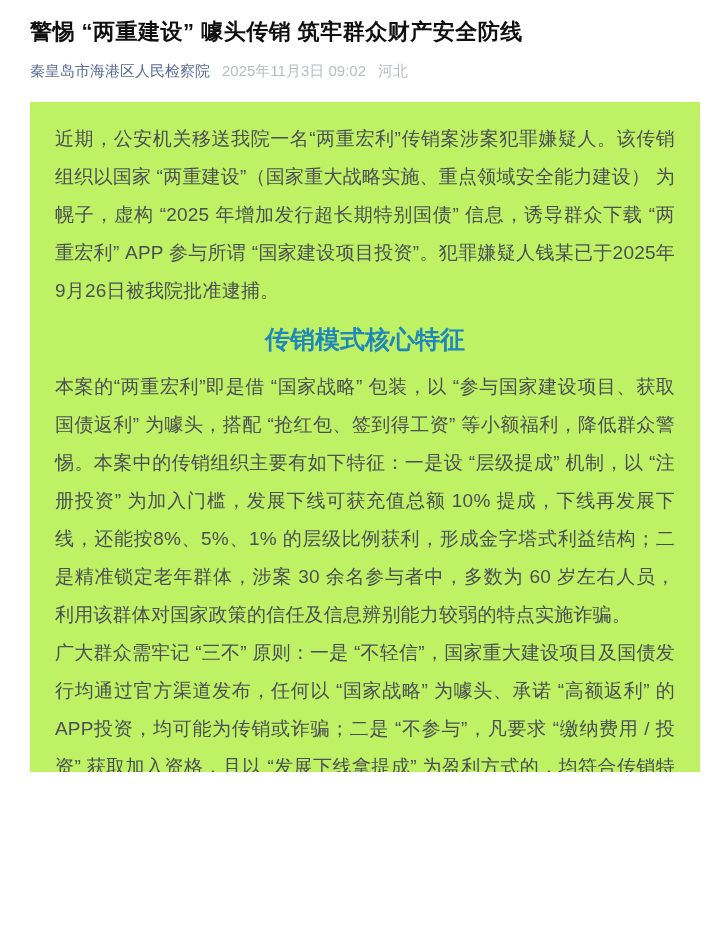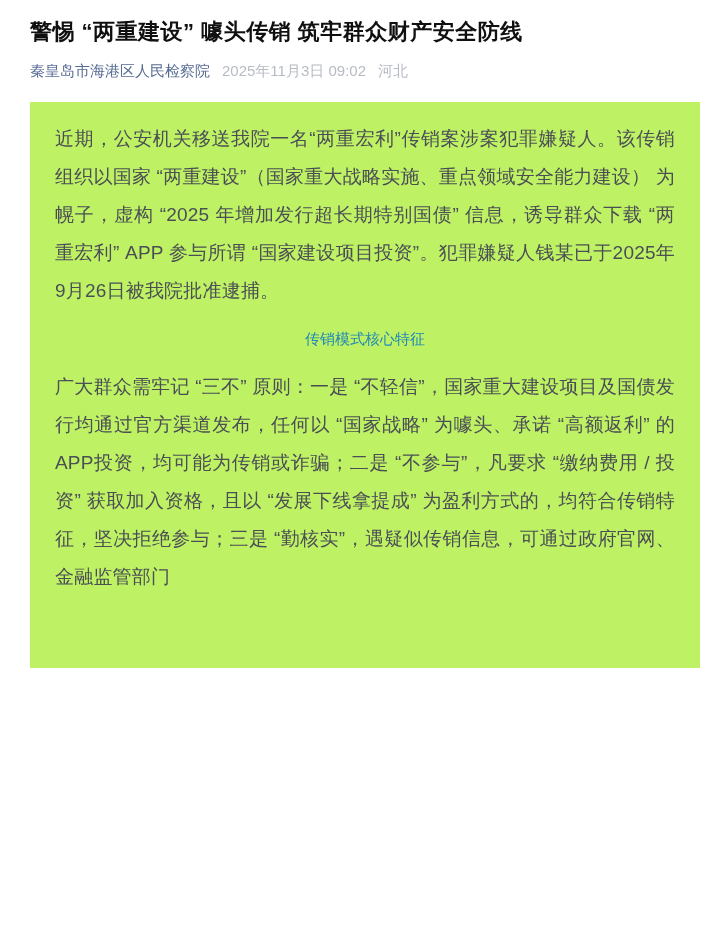--- a/index.html
+++ b/index.html
@@ -1,17 +1,17 @@
 <!DOCTYPE html>
 <html><head>
 <meta charset="utf-8">
 <style>
   html,body{margin:0;padding:0;}
   body{font-family:"Liberation Sans","DejaVu Sans",sans-serif;background:#ffffff;}
-  .page{position:relative;width:728px;height:668px;background:#ffffff;overflow:hidden;}
+  .page{position:relative;width:728px;height:772px;background:#ffffff;overflow:hidden;}
 
   .article-title{
     margin:16px 28px 0 30px;
     font-size:22px;line-height:31px;font-weight:700;color:#101010;
     letter-spacing:.5px;
   }
   .byline{margin:15px 30px 0 30px;font-size:15px;display:flex;align-items:baseline;gap:12px;}
   .byline .account{color:#576b95;}
   .byline .datetime,.byline .location{color:#b7bcc4;}
 
@@ -25,21 +25,21 @@
   }
   .content-box p{
     margin:0;
     font-size:19px;line-height:38px;
     color:#4b4e55;
     text-align:justify;
     letter-spacing:.2px;
   }
   .section-heading{
     margin:10px 0;
-    font-size:15px;line-height:38px;font-weight:400;
+    font-size:25px;line-height:38px;font-weight:700;
     color:#2187b8;text-align:center;
   }
 
   .footer{
     position:absolute;left:30px;right:16px;top:901px;height:46px;
     display:flex;align-items:center;background:#ffffff;
   }
   .avatar{width:42px;height:42px;border-radius:50%;flex:0 0 auto;cursor:pointer;}
   .acct-info{margin-left:10px;min-width:0;}
   .acct-name-row{display:flex;align-items:center;gap:5px;}
@@ -75,20 +75,21 @@
 
   <div class="byline">
     <span class="account">秦皇岛市海港区人民检察院</span>
     <span class="datetime">2025年11月3日 09:02</span>
     <span class="location">河北</span>
   </div>
 
   <div class="content-box">
     <p>近期，公安机关移送我院一名“两重宏利”传销案涉案犯罪嫌疑人。该传销组织以国家 “两重建设”（国家重大战略实施、重点领域安全能力建设） 为幌子，虚构 “2025 年增加发行超长期特别国债” 信息，诱导群众下载 “两重宏利” APP 参与所谓 “国家建设项目投资”。犯罪嫌疑人钱某已于2025年9月26日被我院批准逮捕。</p>
     <div class="section-heading">传销模式核心特征</div>
+    <p>本案的“两重宏利”即是借 “国家战略” 包装，以 “参与国家建设项目、获取国债返利” 为噱头，搭配 “抢红包、签到得工资” 等小额福利，降低群众警惕。本案中的传销组织主要有如下特征：一是设 “层级提成” 机制，以 “注册投资” 为加入门槛，发展下线可获充值总额 10% 提成，下线再发展下线，还能按8%、5%、1% 的层级比例获利，形成金字塔式利益结构；二是精准锁定老年群体，涉案 30 余名参与者中，多数为 60 岁左右人员，利用该群体对国家政策的信任及信息辨别能力较弱的特点实施诈骗。</p>
     <p>广大群众需牢记 “三不” 原则：一是 “不轻信”，国家重大建设项目及国债发行均通过官方渠道发布，任何以 “国家战略” 为噱头、承诺 “高额返利” 的 APP投资，均可能为传销或诈骗；二是 “不参与”，凡要求 “缴纳费用 / 投资” 获取加入资格，且以 “发展下线拿提成” 为盈利方式的，均符合传销特征，坚决拒绝参与；三是 “勤核实”，遇疑似传销信息，可通过政府官网、金融监管部门</p>
   </div>
 
   <div class="footer">
 
     <svg class="avatar" viewBox="0 0 42 42" xmlns="http://www.w3.org/2000/svg">
       <circle cx="21" cy="21" r="21" fill="#d4222a"></circle>
       <circle cx="21" cy="21" r="19" fill="none" stroke="#f5cf4a" stroke-width="1.6"></circle>
       <circle cx="21" cy="21" r="12.5" fill="none" stroke="#f5cf4a" stroke-width="1.4"></circle>
       <path d="M21 10.5l1.2 2.5 2.7.4-1.95 1.9.45 2.7-2.4-1.3-2.4 1.3.45-2.7-1.95-1.9 2.7-.4z" fill="#f5cf4a"></path>

